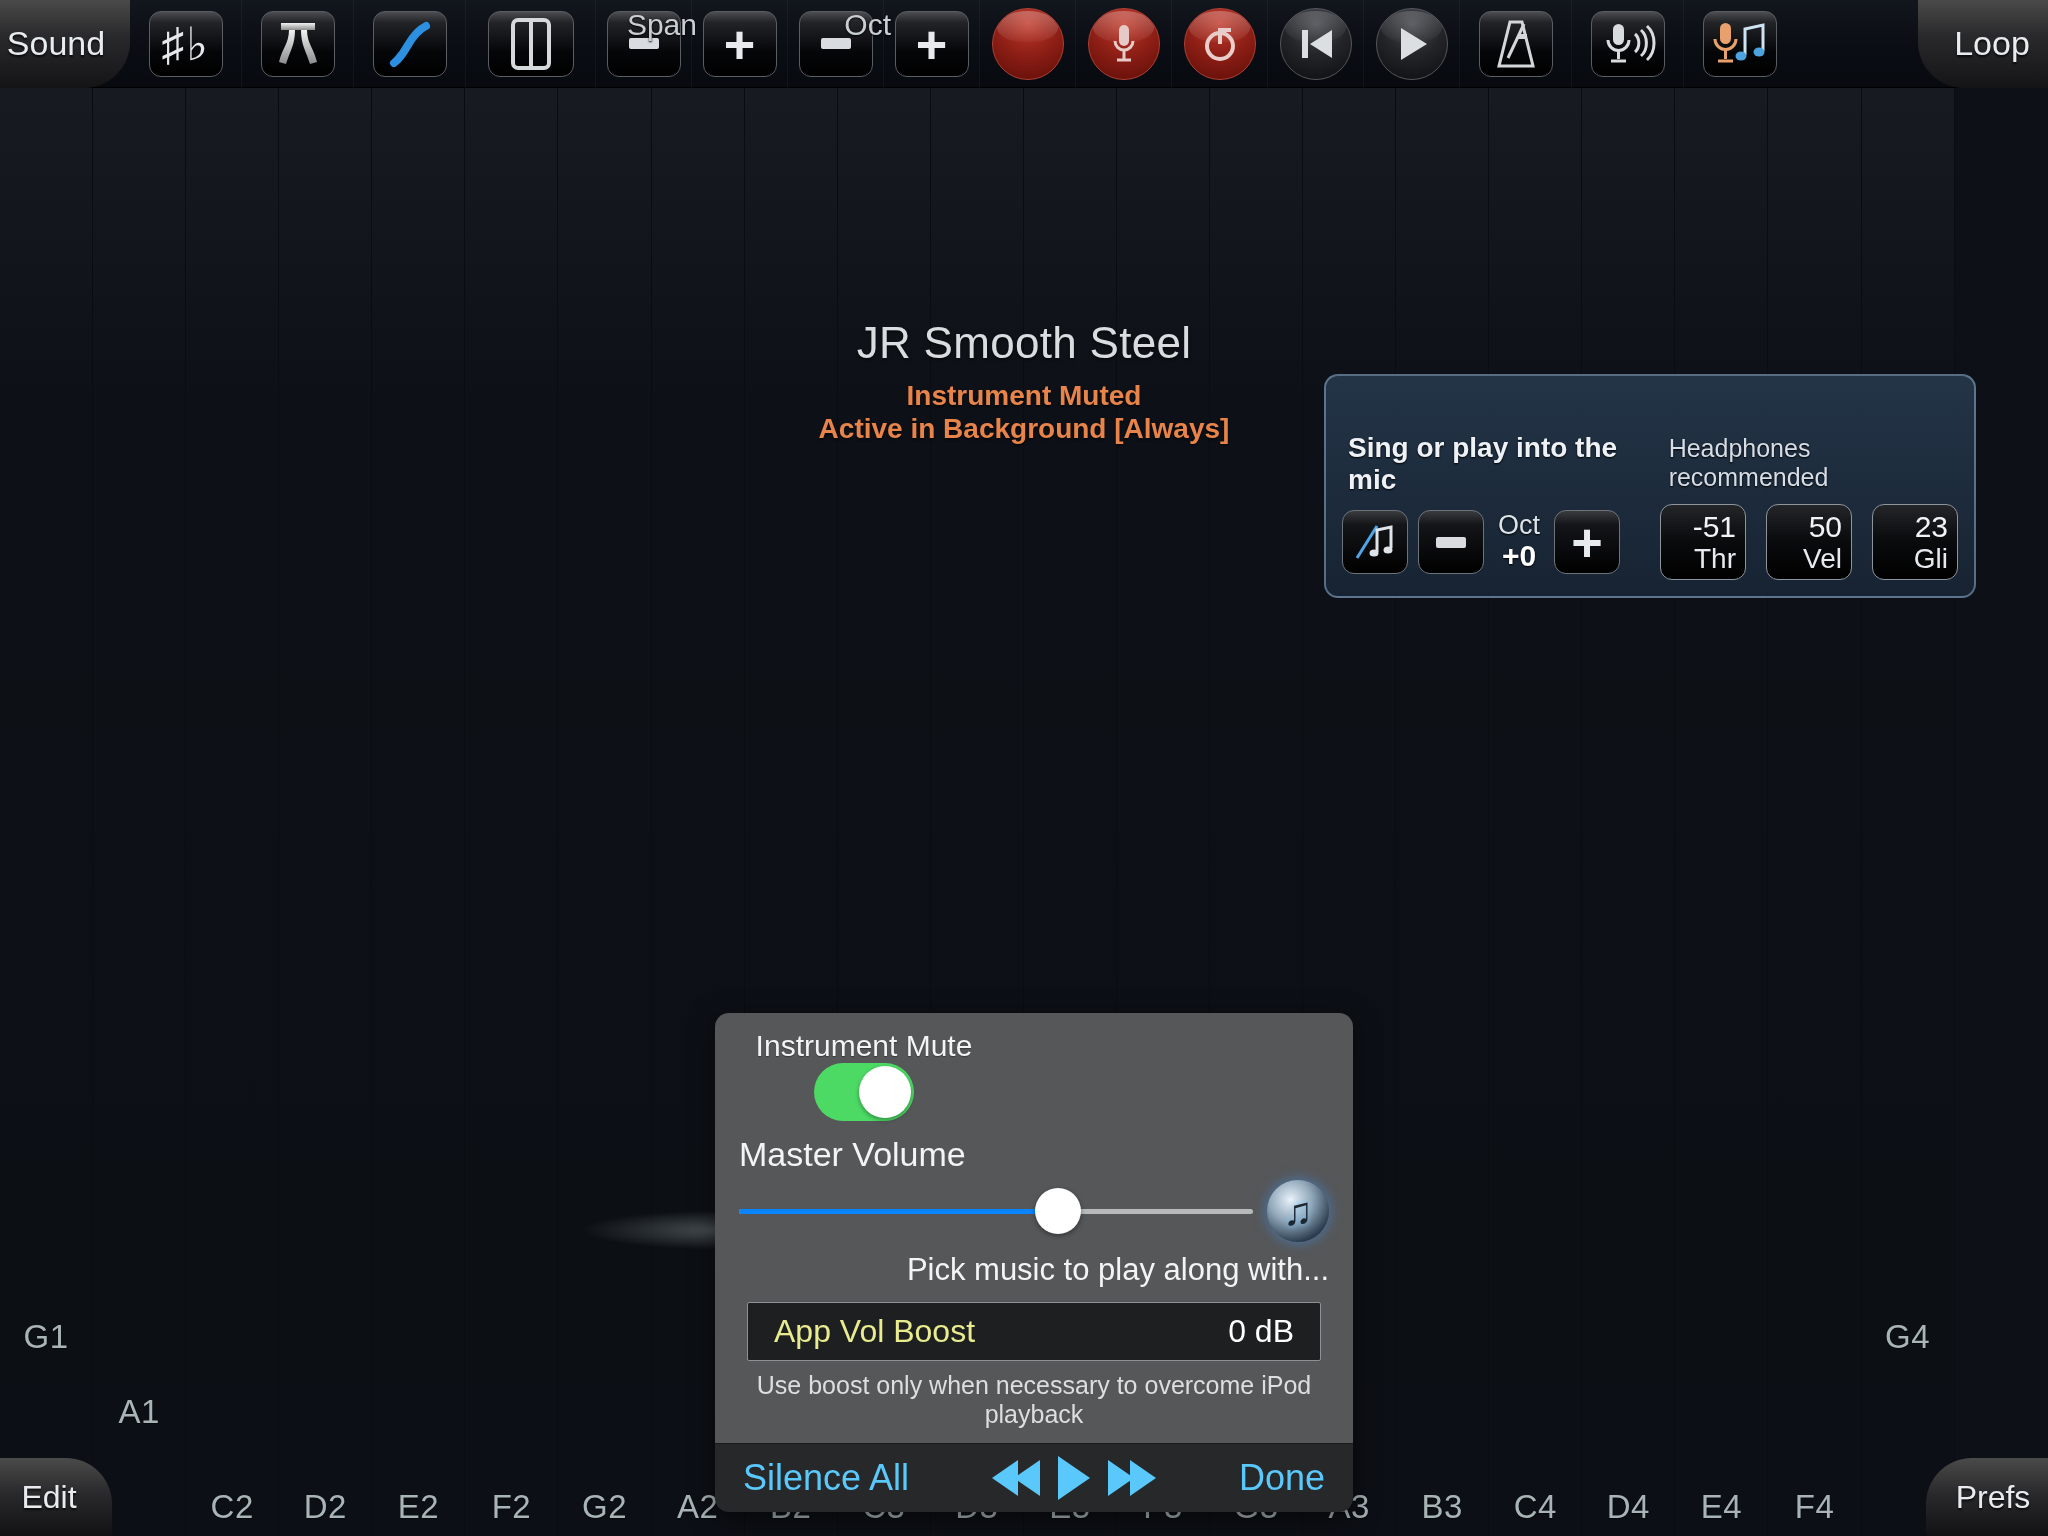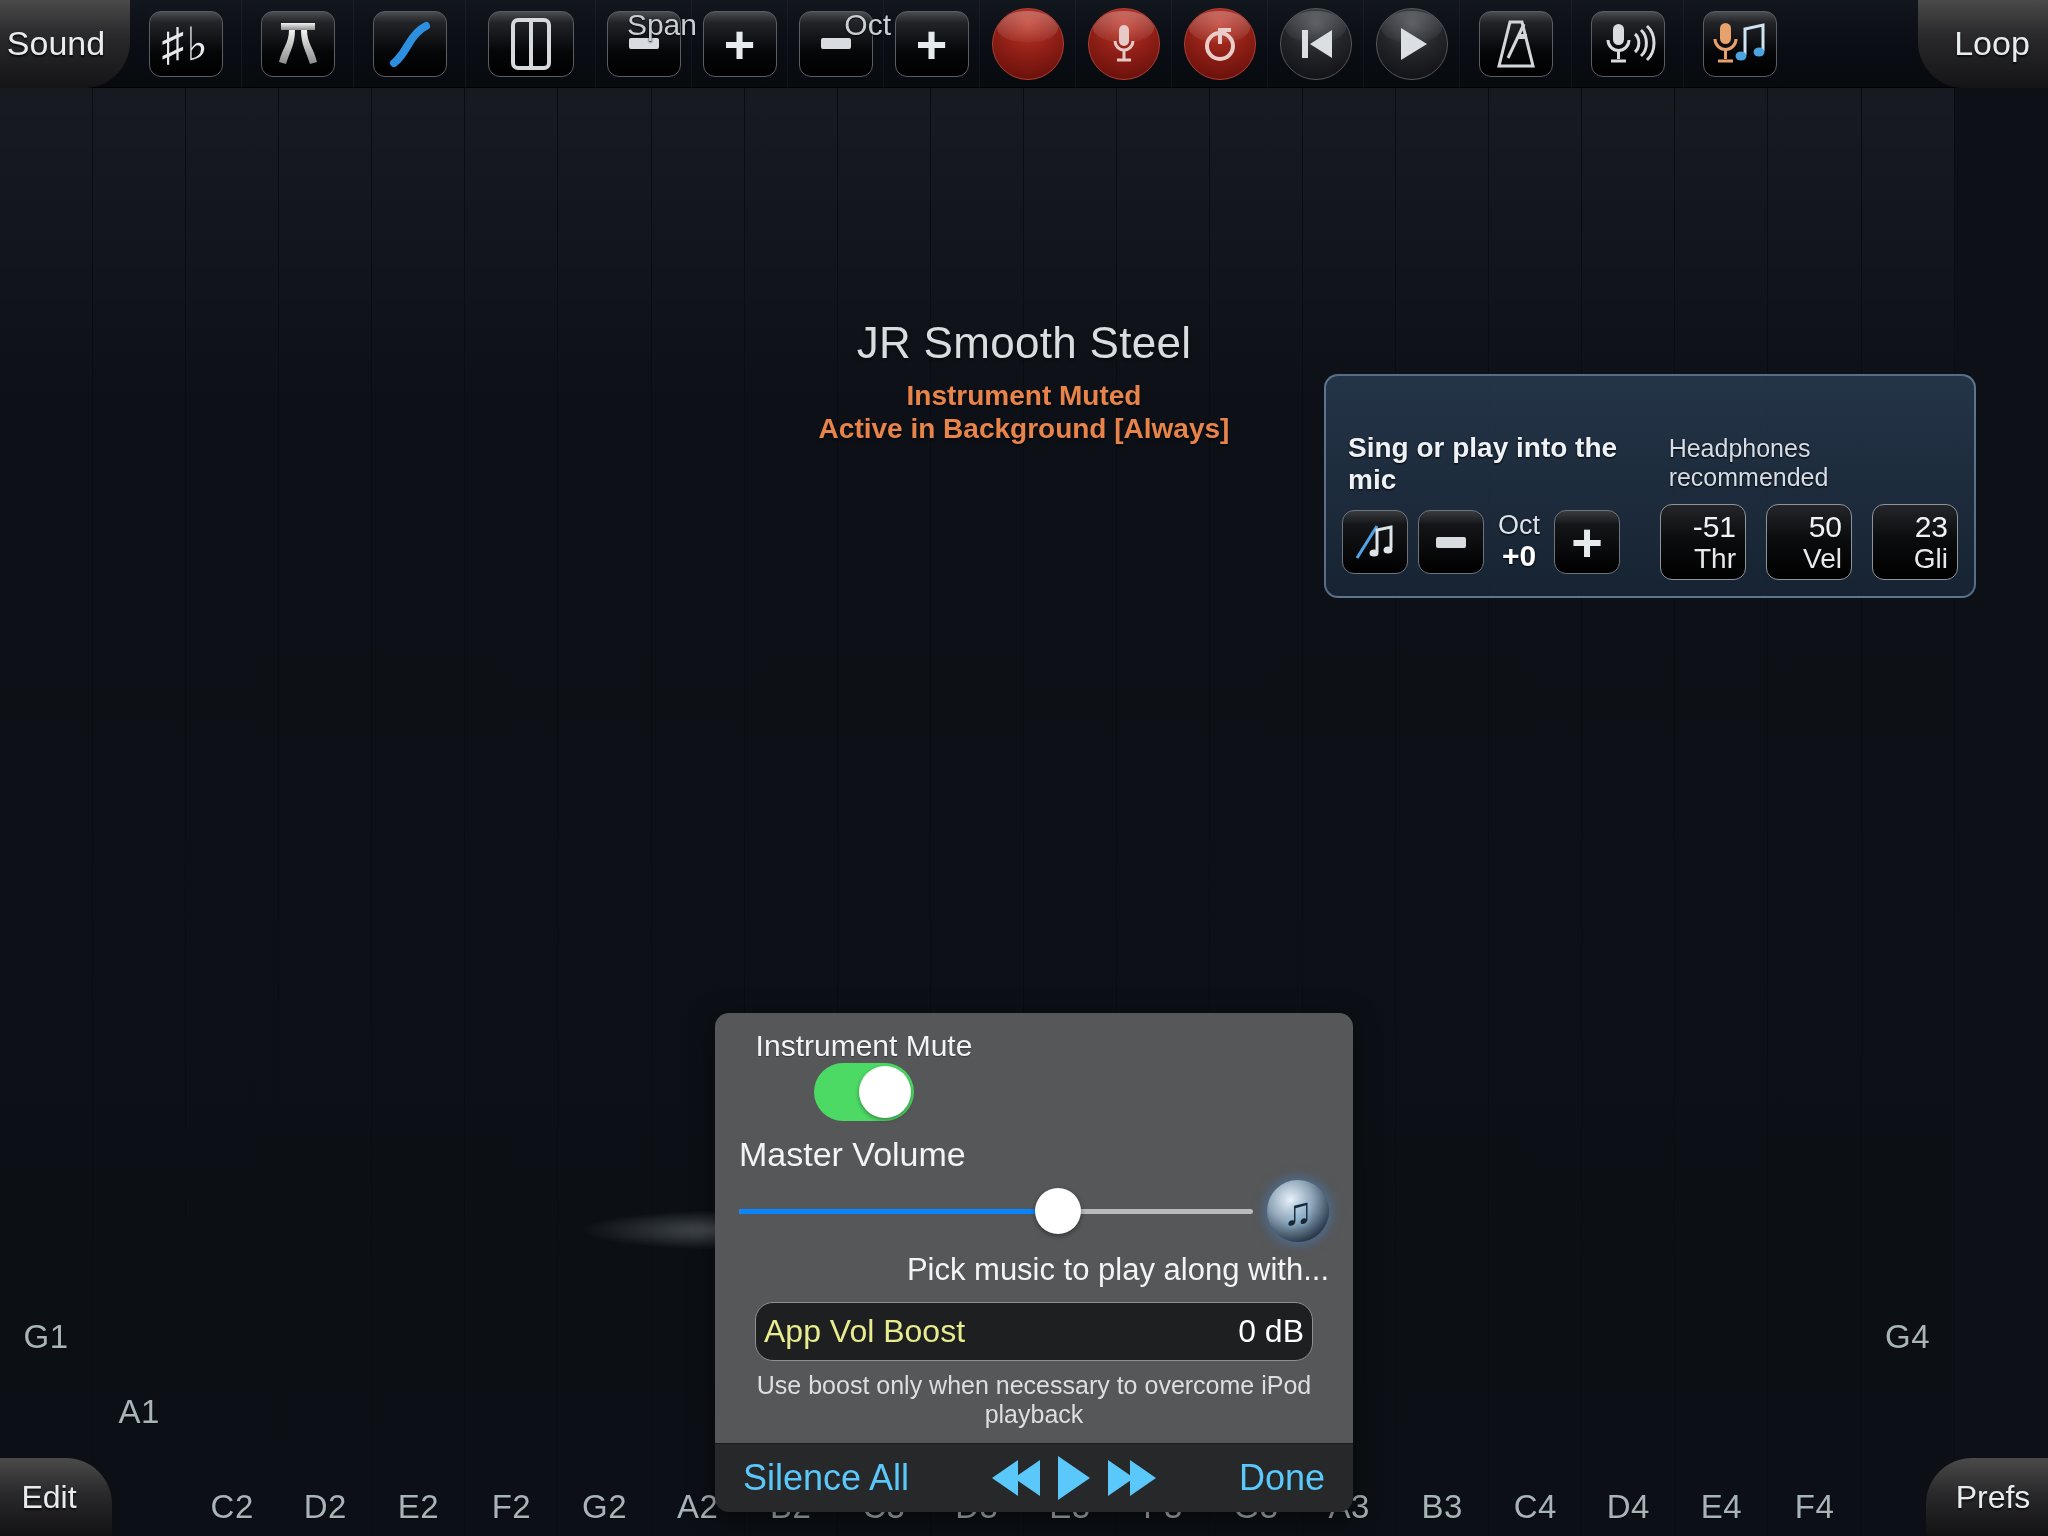--- a/index.html
+++ b/index.html
@@ -192,23 +192,23 @@
     background: radial-gradient(circle at 38% 32%, #e9f2fb 0%, #8fa6b8 38%, #2a3c4e 75%, #16222e 100%);
     display:flex; align-items:center; justify-content:center;
     box-shadow: 0 0 14px rgba(60,150,255,.55);
     position: relative;
   }
   .music-badge .note { color:#1d2731; font-size: 40px; line-height: 1; position: relative; z-index: 2;
     text-shadow: 0 0 6px rgba(120,200,255,.9); }
   .pick-music { text-align: right; font-size: 31px; color: #f2f4f5; margin: 10px 4px 14px 0; }
 
   .boost-box {
-    background: #1e1f20; border: 1px solid #8f9094; border-radius: 18px;
+    background: #1e1f20; border: 1px solid #8f9094; border-radius: 2px;
     display: flex; justify-content: space-between; align-items: center;
-    padding: 10px 8px; margin: 0 20px;
+    padding: 10px 26px; margin: 0 12px;
   }
   .boost-box .bl { font-size: 32px; color: #e8eb8e; }
   .boost-box .bv { font-size: 32px; color: #ffffff; }
   .boost-hint { text-align: center; font-size: 25px; color: #dcdedf; margin-top: 10px; }
 
   #modal .footer {
     background: #26282a; display: flex; align-items: center; justify-content: space-between;
     padding: 12px 28px; border-top: 1px solid #1a1b1c;
   }
   .ft-link { font-size: 36px; color: #5ac8fa; }

